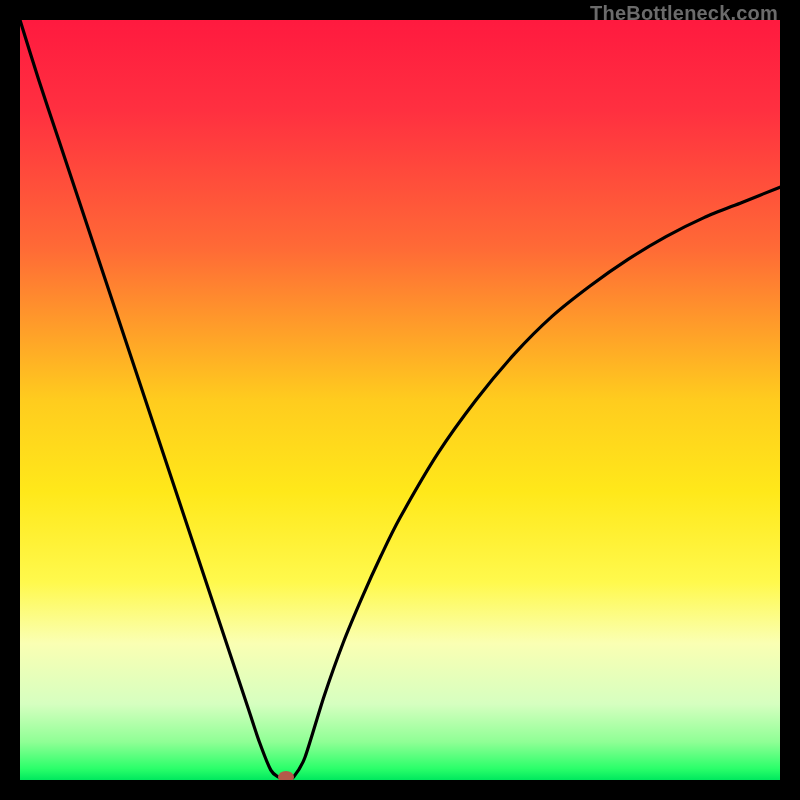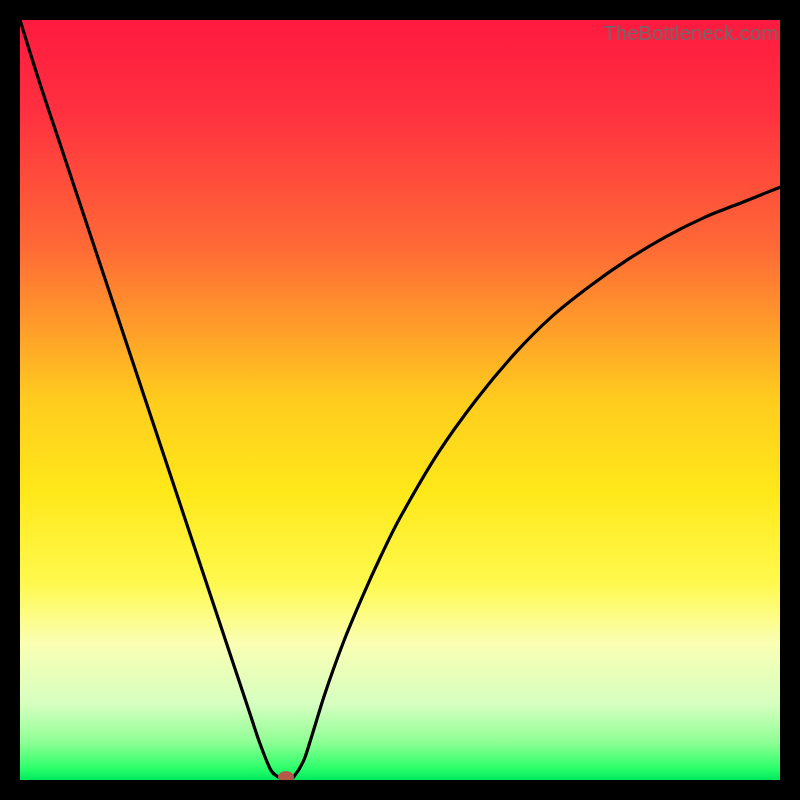--- a/index.html
+++ b/index.html
@@ -25,23 +25,22 @@
     top: 0;
     width: 760px;
     height: 760px;
   }
   .watermark {
     position: absolute;
     top: 2px;
     right: 22px;
     color: #6b6b6b;
     font-size: 20px;
-    font-weight: 400;
+    font-weight: 700;
     letter-spacing: 0.2px;
-    margin-top: 20px;
   }
   svg {
     display: block;
   }
 </style>
 </head>
 <body>
 
 <div class="frame">
   <svg class="plot-area" width="760" height="760" viewBox="0 0 760 760" preserveAspectRatio="none">

